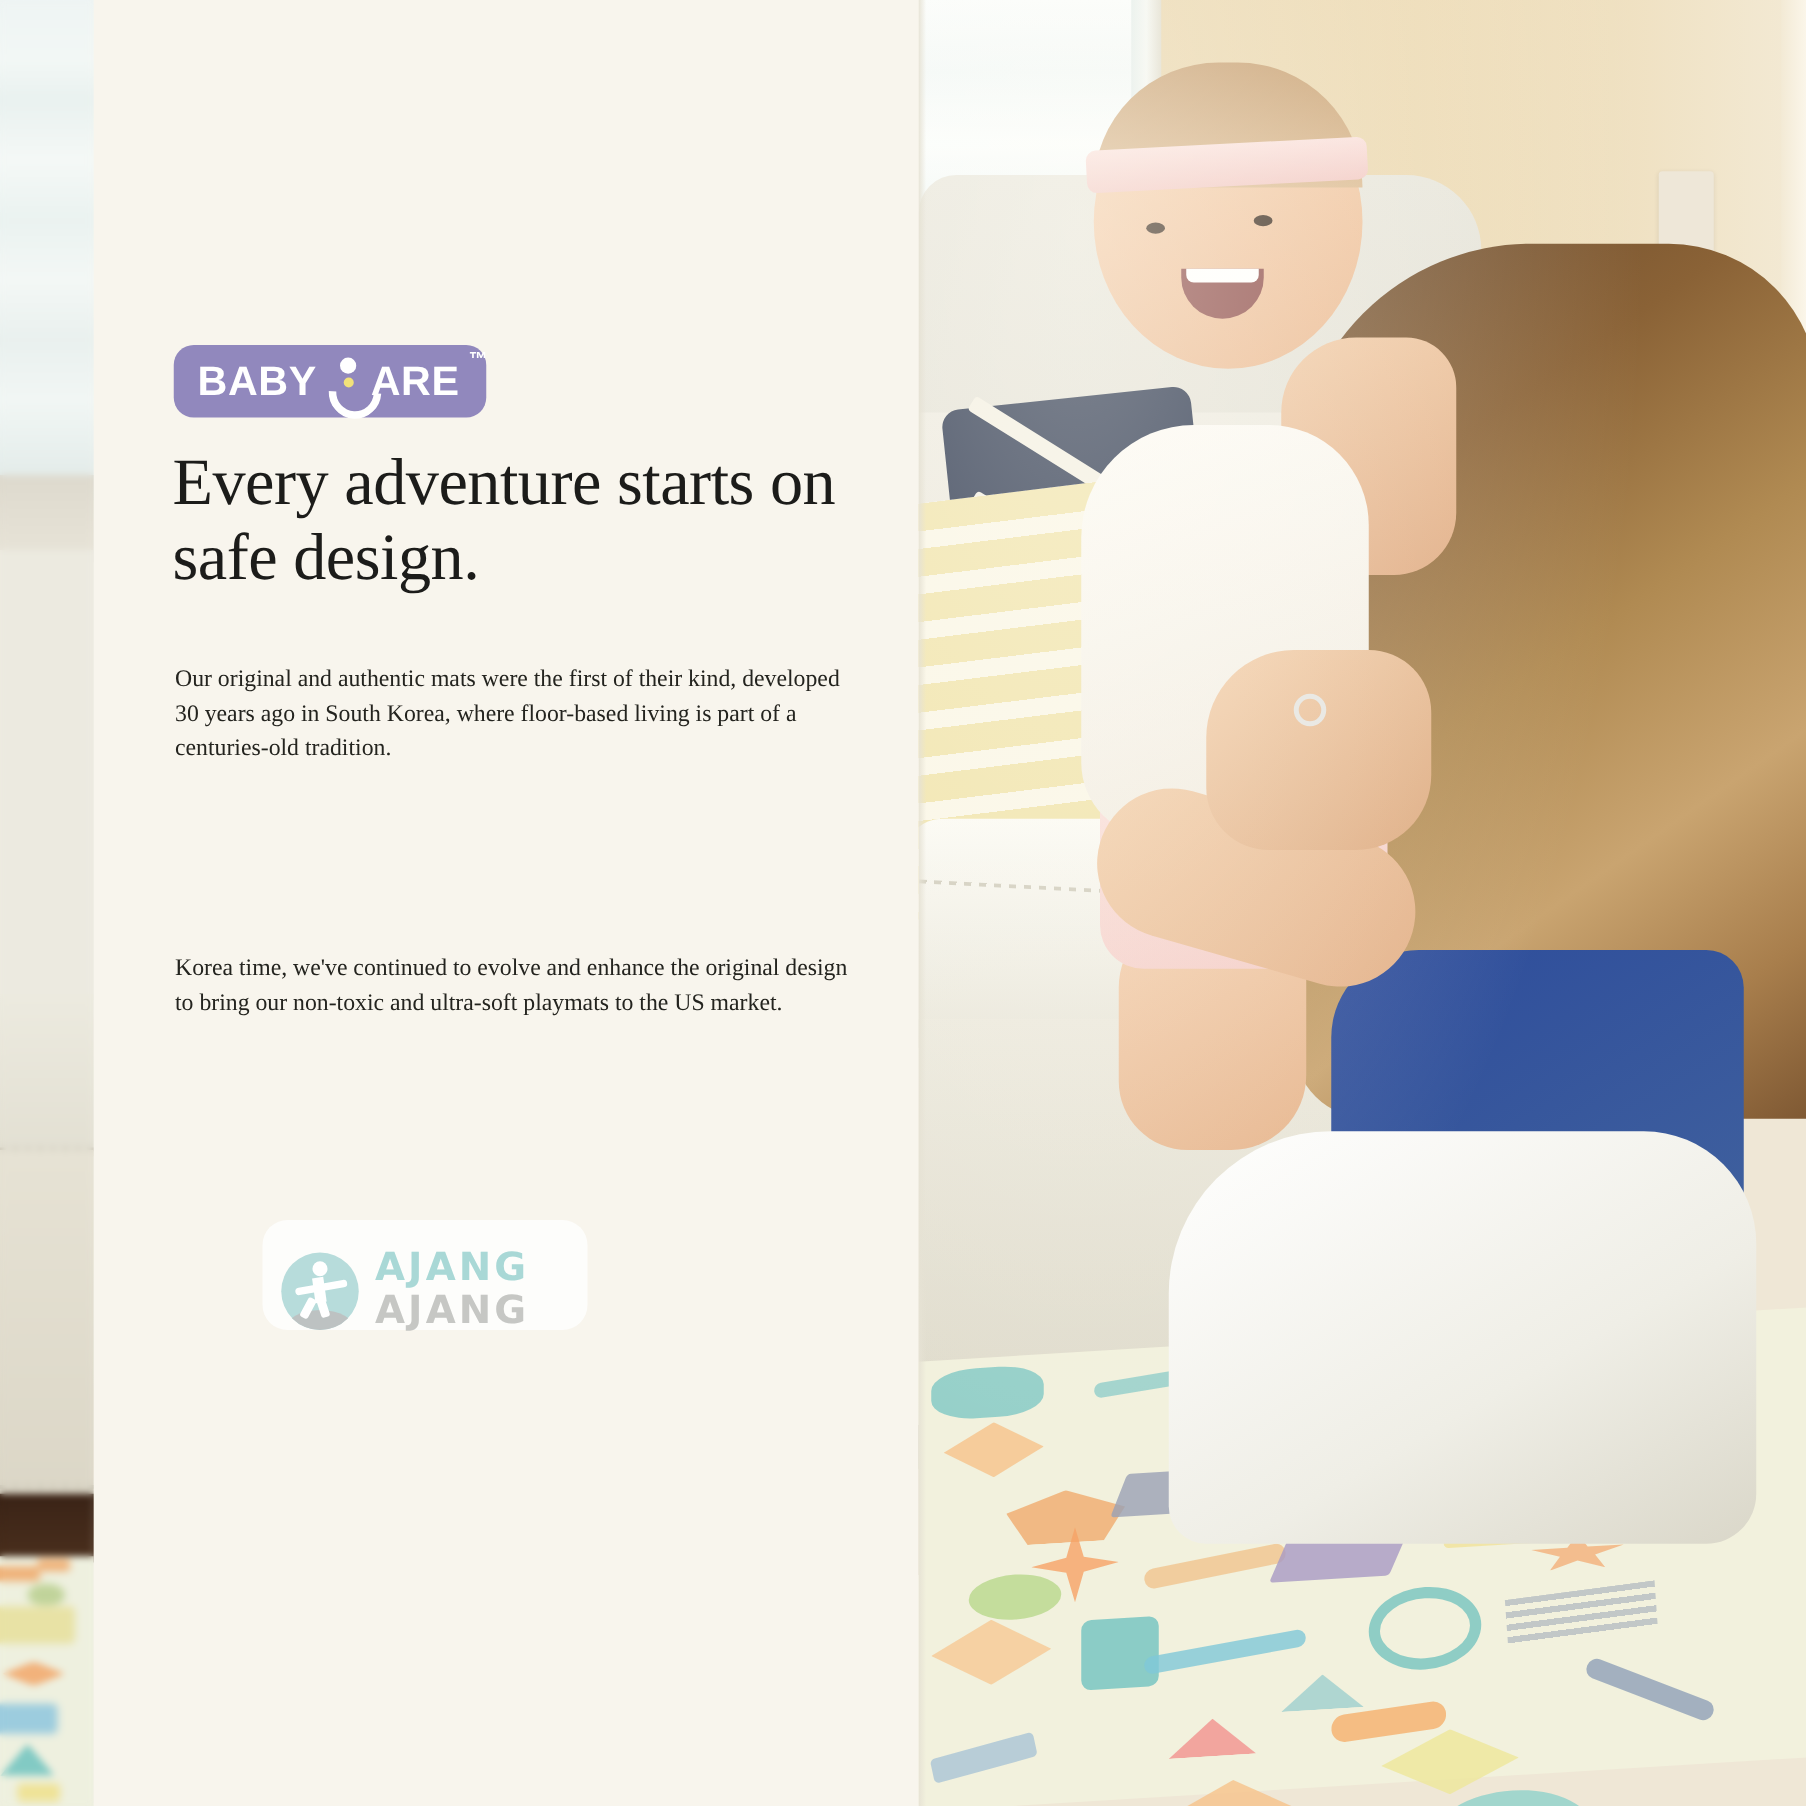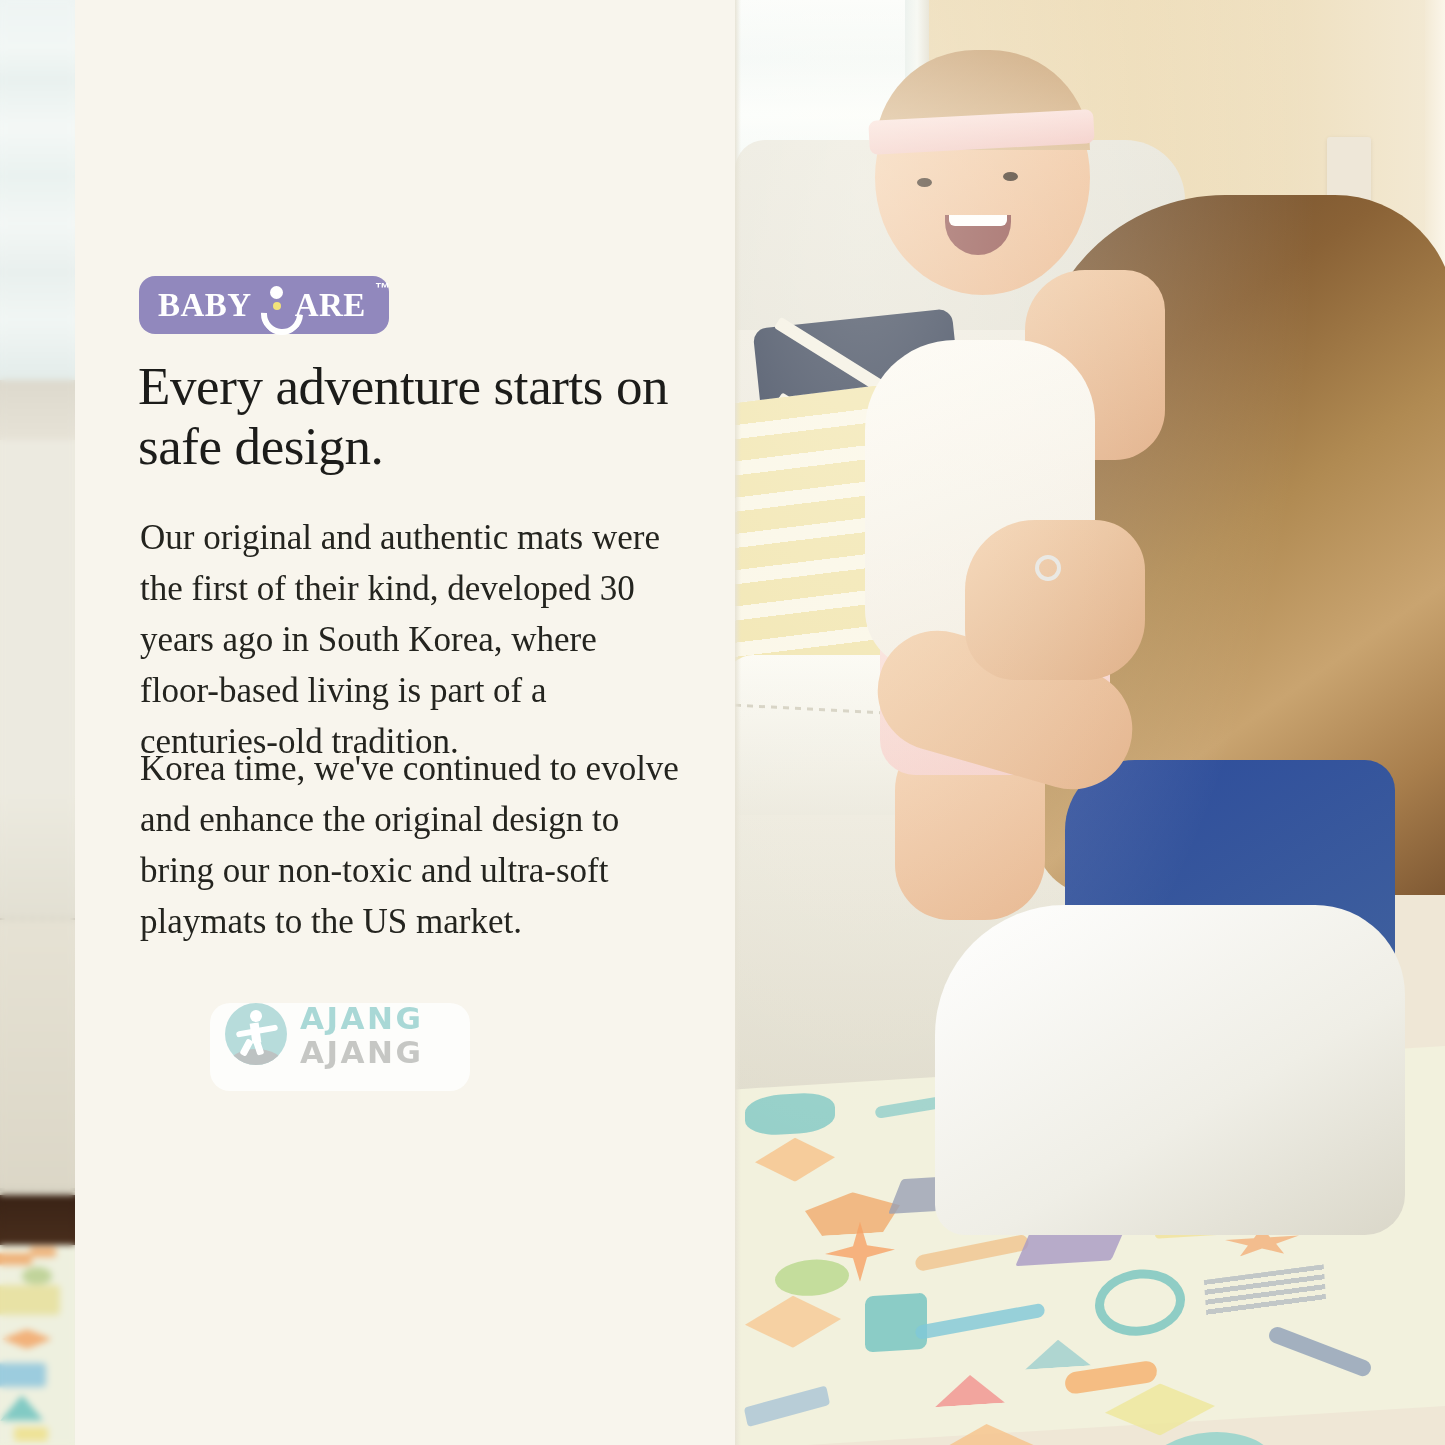--- a/index.html
+++ b/index.html
@@ -23,39 +23,39 @@
   .ls-wood{position:absolute;left:0;top:1195px;width:75px;height:55px;background:linear-gradient(to bottom,#3a2316,#4a2f1d);}
   .ls-mat{position:absolute;left:0;top:1245px;width:75px;height:200px;background:#eef0df;}
   .ls-mat-s{position:absolute;filter:blur(1.5px);opacity:.85;}
   .left-blur{position:absolute;inset:0;backdrop-filter:blur(3px);}
 
   
   .panel{position:absolute;left:75px;top:0;width:660px;height:1445px;background:#f8f5ed;}
 
   .logo-badge{position:absolute;left:64px;top:276px;width:250px;height:58px;border-radius:16px;
     background:#9188bd;display:flex;align-items:center;}
-  .logo-word{position:relative;margin-left:19px;color:#fff;font-family:Liberation Serif, serif;
+  .logo-word{position:relative;margin-left:19px;color:#fff;font-family:Liberation Sans, sans-serif;
     font-weight:bold;font-size:33px;letter-spacing:.5px;display:flex;align-items:center;}
   .logo-c{position:relative;display:inline-block;width:34px;height:36px;margin-left:9px;}
   .c-ring{position:absolute;left:0;top:6px;width:30px;height:30px;border-radius:50%;
     border:6px solid #fff;border-top-color:transparent;border-right-color:transparent;transform:rotate(-42deg);}
   .c-head{position:absolute;left:9px;top:-1px;width:13px;height:13px;border-radius:50%;background:#fff;}
   .c-dot{position:absolute;left:12px;top:15px;width:8px;height:8px;border-radius:50%;background:#f2e27a;}
   .logo-tm{position:absolute;left:300px;top:279px;color:#fff;font-family:"Liberation Sans",sans-serif;
     font-size:15px;font-weight:bold;}
 
   .headline{position:absolute;left:63px;top:356px;width:600px;font-size:53px;line-height:1.14;
     color:#1c1c1a;letter-spacing:-.4px;}
 
-  .para{position:absolute;left:65px;width:540px;font-size:35px;line-height:1.46;color:#24241f;}
+  .para{position:absolute;left:65px;width:540px;font-size:19px;line-height:1.46;color:#24241f;margin-top:18px;}
   .para1{top:512px;}
   .para2{top:743px;}
 
   .ajang-badge{position:absolute;left:135px;top:976px;width:260px;height:88px;border-radius:20px;background:#fdfdfb;
-    display:flex;align-items:flex-start;margin-top:27px;}
+    display:flex;align-items:flex-end;}
   .aj-circle{position:relative;width:62px;height:62px;border-radius:50%;background:#b7dcdb;margin-left:15px;overflow:hidden;flex:0 0 auto;}
   .aj-hill{position:absolute;left:3px;bottom:0px;width:56px;height:16px;border-radius:50% 50% 0 0 / 100% 100% 0 0;background:#bdc2c2;}
   .aj-head{position:absolute;left:25px;top:7px;width:12px;height:12px;border-radius:50%;background:#fff;}
   .aj-body{position:absolute;left:26px;top:20px;width:9px;height:20px;background:#fff;transform:rotate(-8deg);}
   .aj-arms{position:absolute;left:11px;top:25px;width:42px;height:6px;background:#fff;transform:rotate(-10deg);border-radius:3px;}
   .aj-leg1{position:absolute;left:18px;top:36px;width:7px;height:17px;background:#fff;transform:rotate(28deg);border-radius:2px;}
   .aj-leg2{position:absolute;left:30px;top:36px;width:7px;height:16px;background:#fff;transform:rotate(-18deg);border-radius:2px;}
   .aj-words{margin-left:13px;line-height:1;}
   .aj-w{font-family:"DejaVu Sans",sans-serif;font-weight:bold;font-size:31px;letter-spacing:2.5px;display:block;}
   .aj-w1{color:#a9d8d6;}

